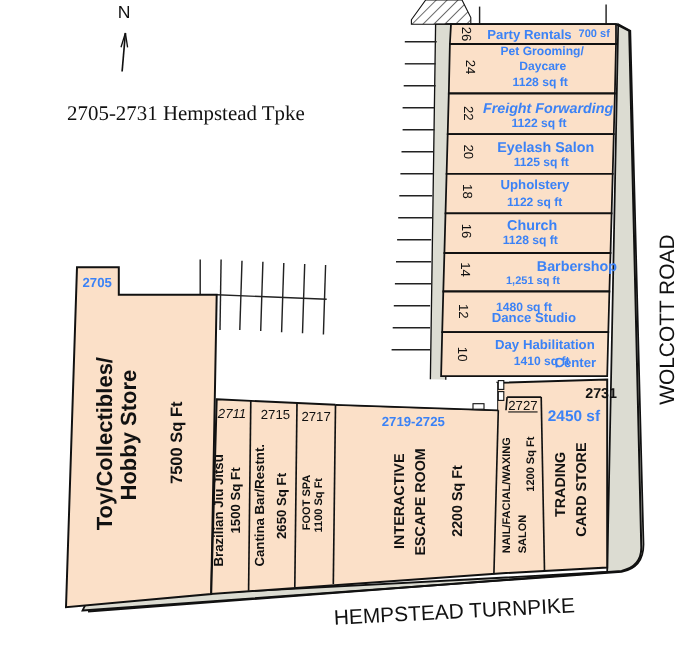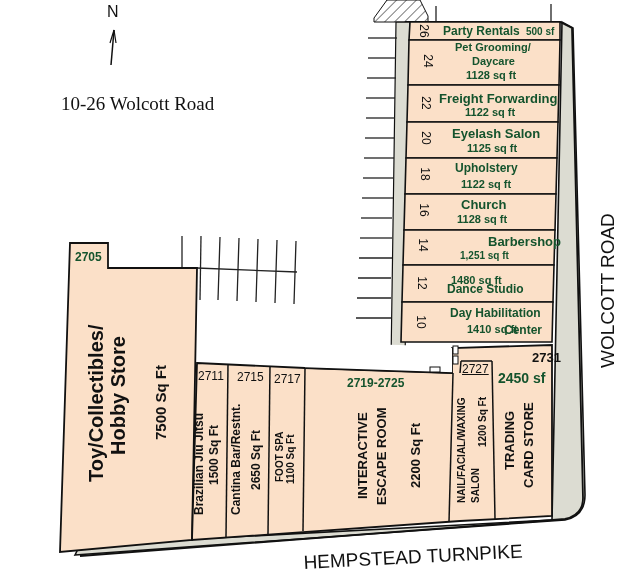--- a/index.html
+++ b/index.html
@@ -8,21 +8,21 @@
     .address { position: absolute; left: 61px; top: 93px; font-family: "Liberation Serif", serif; font-size: 19px; line-height: 21px; color: #111; }
     .address div { white-space: nowrap; }
     .north { position: absolute; left: 107px; top: 3px; font-size: 16px; color: #111; }
   </style>
 </head>
 <body>
 
 <div class="north">N</div>
 
 <div class="address">
-  <div>10-26 Wolcott Road</div>
+  <div>2705-2731 Hempstead Tpke</div>
 </div>
 
 <svg width="625" height="588" viewBox="0 0 625 588" xmlns="http://www.w3.org/2000/svg">
   <defs>
     <pattern id="hatch" patternUnits="userSpaceOnUse" width="7" height="7" patternTransform="rotate(45)">
       <line x1="0" y1="0" x2="0" y2="7" stroke="#222" stroke-width="1.2"></line>
     </pattern>
   </defs>
 
   <g>
@@ -101,43 +101,43 @@
       <line x1="461" y1="361" x2="460" y2="373"></line>
       <line x1="305" y1="368" x2="453" y2="373"></line>
     </g>
     <rect x="430" y="367" width="10" height="5" fill="#fff" stroke="#111" stroke-width="1"></rect>
     <rect x="453" y="346" width="5" height="8" fill="#fff" stroke="#111" stroke-width="1"></rect>
     <rect x="453" y="356" width="5" height="8" fill="#fff" stroke="#111" stroke-width="1"></rect>
   </g>
 </svg>
 
 <style>
-  .lbl { position: absolute; color: #14532d; font-family: "Liberation Sans", sans-serif; font-weight: bold; white-space: nowrap; }
+  .lbl { position: absolute; color: #3b82f6; font-family: "Liberation Sans", sans-serif; font-weight: bold; white-space: nowrap; }
   .num { position: absolute; color: #111; font-family: "Liberation Sans", sans-serif; font-size: 12px; transform: rotate(90deg); transform-origin: center; white-space: nowrap; }
   .numr { position: absolute; color: #111; font-family: "Liberation Sans", sans-serif; font-size: 12px; white-space: nowrap; }
   .rot { position: absolute; transform: rotate(-90deg); transform-origin: left top; white-space: nowrap; color:#111; font-family:"Liberation Sans",sans-serif; font-weight:bold; text-align:center; }
   .road { position: absolute; color:#111; font-family:"Liberation Sans",sans-serif; font-size:19px; white-space:nowrap; }
 </style>
 
 <div>
   <span class="num" style="left:417px;top:24px;">26</span>
   <span class="lbl" style="left:443px;top:24px;font-size:12px;">Party Rentals</span>
-  <span class="lbl" style="left:526px;top:26px;font-size:10px;">500 sf</span>
+  <span class="lbl" style="left:526px;top:26px;font-size:10px;">700 sf</span>
 </div>
 
 <div>
   <span class="num" style="left:421px;top:54px;">24</span>
   <span class="lbl" style="left:455px;top:41px;font-size:11px;">Pet Grooming/</span>
   <span class="lbl" style="left:472px;top:55px;font-size:11px;">Daycare</span>
   <span class="lbl" style="left:466px;top:69px;font-size:11px;">1128 sq ft</span>
 </div>
 
 <div>
   <span class="num" style="left:419px;top:96px;">22</span>
-  <span class="lbl" style="left:439px;top:91px;font-size:13px;">Freight Forwarding</span>
+  <span class="lbl" style="left:439px;top:91px;font-size:13px;font-style:italic;">Freight Forwarding</span>
   <span class="lbl" style="left:465px;top:106px;font-size:11px;">1122 sq ft</span>
 </div>
 
 <div>
   <span class="num" style="left:419px;top:131px;">20</span>
   <span class="lbl" style="left:452px;top:126px;font-size:13px;">Eyelash Salon</span>
   <span class="lbl" style="left:467px;top:142px;font-size:11px;">1125 sq ft</span>
 </div>
 
 <div>
@@ -172,21 +172,21 @@
 </div>
 
 <div>
   <span class="lbl" style="left:75px;top:250px;font-size:12px;">2705</span>
   <span class="rot" style="left:85px;top:482px;font-size:20px;line-height:22px;">Toy/Collectibles/</span>
   <span class="rot" style="left:107px;top:455px;font-size:20px;line-height:22px;">Hobby Store</span>
   <span class="rot" style="left:152px;top:440px;font-size:15px;">7500 Sq Ft</span>
 </div>
 
 <div>
-  <span class="numr" style="left:198px;top:369px;">2711</span>
+  <span class="numr" style="left:198px;top:369px;font-style:italic;">2711</span>
   <span class="rot" style="left:192px;top:515px;font-size:12px;">Brazilian Jiu Jitsu</span>
   <span class="rot" style="left:207px;top:485px;font-size:12px;">1500 Sq Ft</span>
 </div>
 
 <div>
   <span class="numr" style="left:237px;top:370px;">2715</span>
   <span class="rot" style="left:229px;top:515px;font-size:12px;">Cantina Bar/Restnt.</span>
   <span class="rot" style="left:249px;top:490px;font-size:12px;">2650 Sq Ft</span>
 </div>
 

